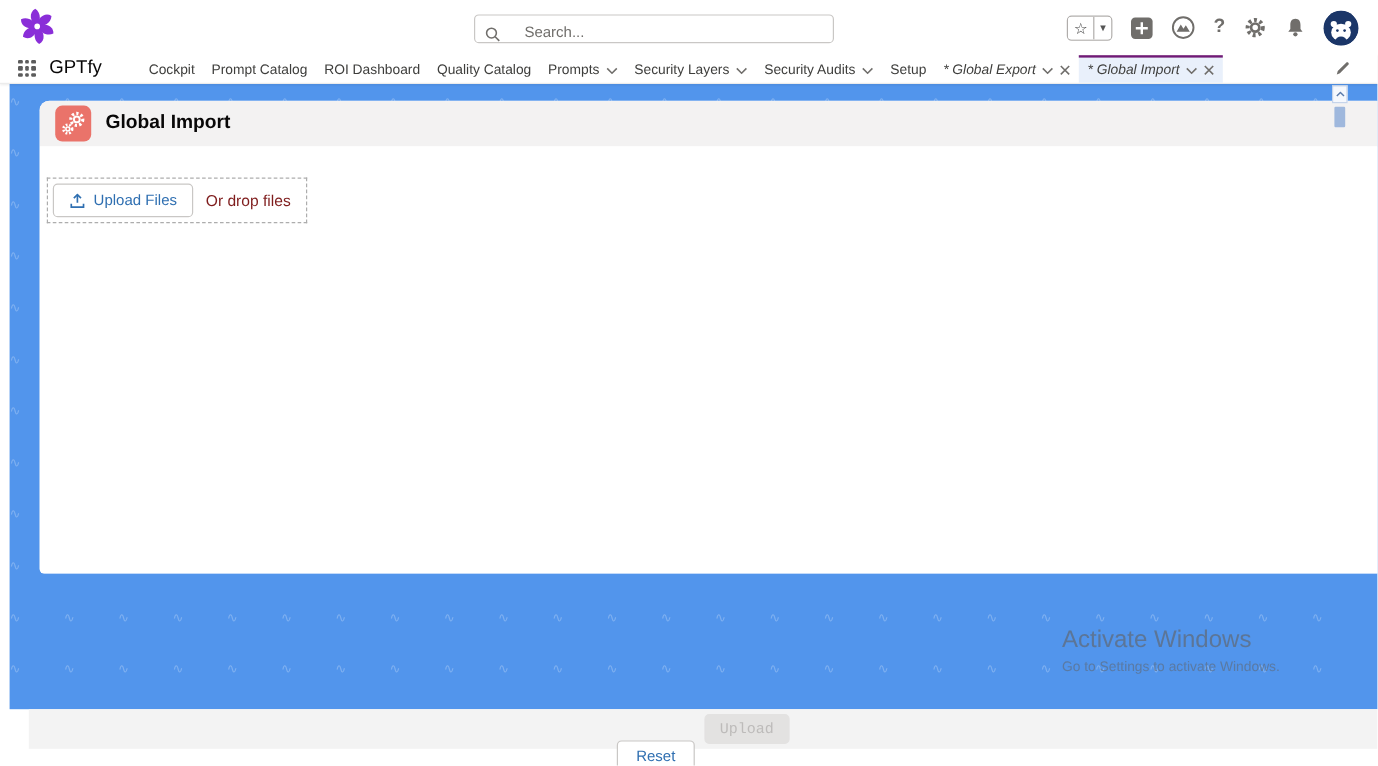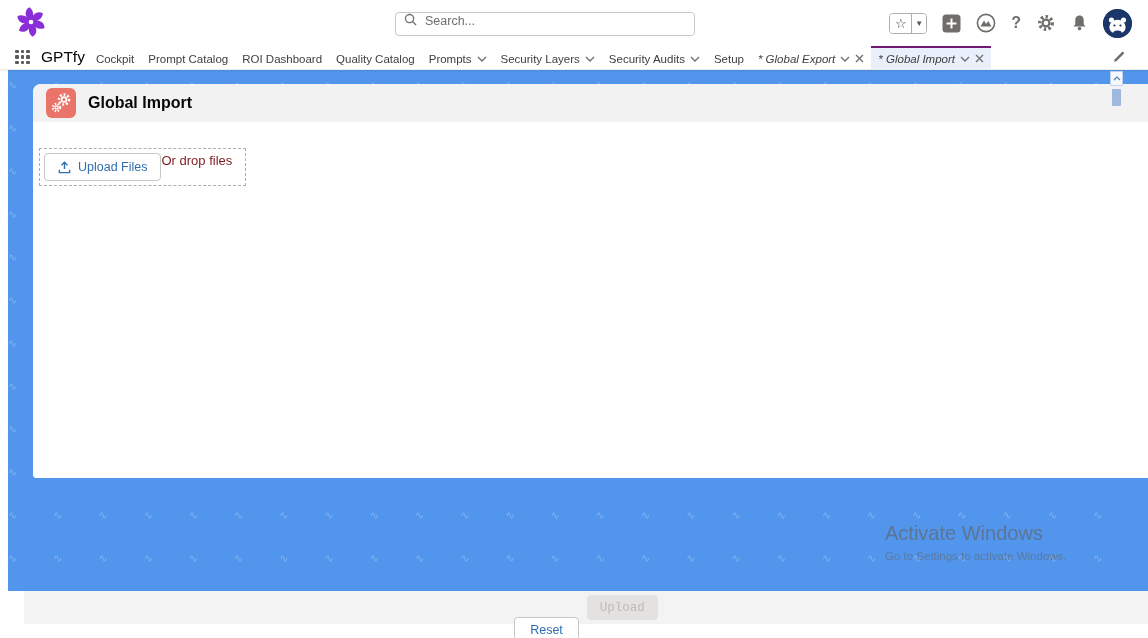--- a/index.html
+++ b/index.html
@@ -9,21 +9,21 @@
     background:#ffffff; font-family:"Liberation Sans", sans-serif;
     -webkit-font-smoothing:antialiased;
   }
 
   
   .global-header { position:absolute; top:0; left:0; width:1148px; height:46px; background:#fff; z-index:30; }
   .logo { position:absolute; left:14px; top:5px; width:34px; height:34px; }
   .search-box {
     position:absolute; left:395px; top:12px; width:300px; height:24px;
     border:1px solid #c9c7c5; border-radius:4px; background:#fff;
-    display:flex; align-items:flex-start; padding:0 8px; gap:6px;
+    display:flex; align-items:flex-end; padding:0 8px; gap:18px;
   }
   .search-box input {
     border:none; outline:none; flex:1; font-size:12.5px; color:#444;
     font-family:"Liberation Sans", sans-serif; background:transparent;
   }
   .search-box input::placeholder { color:#706e6b; }
   .hdr-icons { position:absolute; right:16px; top:0; height:46px; display:flex; align-items:center; gap:15px; }
   .fav-group { display:flex; border:1px solid #b0adab; border-radius:4px; height:21px; overflow:hidden; }
   .fav-star, .fav-caret { display:flex; align-items:center; justify-content:center; background:#fff; color:#444; }
   .fav-star { width:21px; font-size:13px; }
@@ -34,21 +34,21 @@
 
   
   .nav-bar {
     position:absolute; top:45px; left:0; width:1148px; height:25px; background:#fff;
     display:flex; align-items:stretch; z-index:29; border-bottom:1px solid #ececec;
     box-shadow:0 1px 2px rgba(0,0,0,.08);
   }
   .waffle { display:flex; align-items:center; margin-left:15px; margin-right:11px; cursor:pointer; }
   .waffle-grid { display:grid; grid-template-columns:repeat(3,4px); grid-template-rows:repeat(3,4px); gap:1.5px; }
   .waffle-grid span { width:3.5px; height:3.5px; border-radius:1px; background:#5c5c5c; }
-  .app-name { display:flex; align-items:center; font-size:15.5px; color:#080707; margin-right:4px; white-space:nowrap; }
+  .app-name { display:flex; align-items:center; font-size:15.5px; color:#080707; margin-right:32px; white-space:nowrap; }
   .tab {
     display:flex; align-items:center; padding:0 7px; gap:5px; white-space:nowrap;
     font-size:11.5px; color:#3e3e3c; cursor:pointer; border-top:3px solid transparent;
   }
   .tab.italic .tab-label { font-style:italic; }
   .tab.active { background:#e9f0fb; border-top:3px solid #701a75; }
   .chev, .xicon { flex:none; }
   .pencil { margin-left:auto; margin-right:22px; display:flex; align-items:center; cursor:pointer; }
 
   
@@ -69,22 +69,22 @@
     height:38px; background:#f3f2f2; display:flex; align-items:center; padding-left:13px; gap:12px;
   }
   .page-icon {
     width:30px; height:30px; border-radius:6px; background:#EA736A;
     display:flex; align-items:center; justify-content:center; position:relative;
   }
   .page-title { font-size:16px; font-weight:bold; color:#080707; }
   .page-body { background:#fff; height:356px; position:relative; }
 
   .drop-zone {
-    position:absolute; left:6px; top:26px; display:inline-flex; align-items:flex-start;
-    border:1px dashed #adadad; padding:4px 4px; background:#fff;
+    position:absolute; left:6px; top:26px; display:inline-flex; align-items:center;
+    border:1px dashed #adadad; padding:4px 4px; gap:10px; background:#fff;
   }
   .upload-btn {
     height:28px; display:flex; align-items:center; gap:7px; padding:0 13px;
     background:#fff; border:1px solid #c9c7c5; border-radius:4px; cursor:pointer;
     font-size:12.5px; color:#2f6fb1; font-family:"Liberation Sans", sans-serif;
   }
   .drop-label { font-size:13px; color:#7f1d1d; margin-right:9px; }
 
   
   .mini-scrollbar { position:absolute; left:1102px; top:1px; width:13px; height:46px; }

